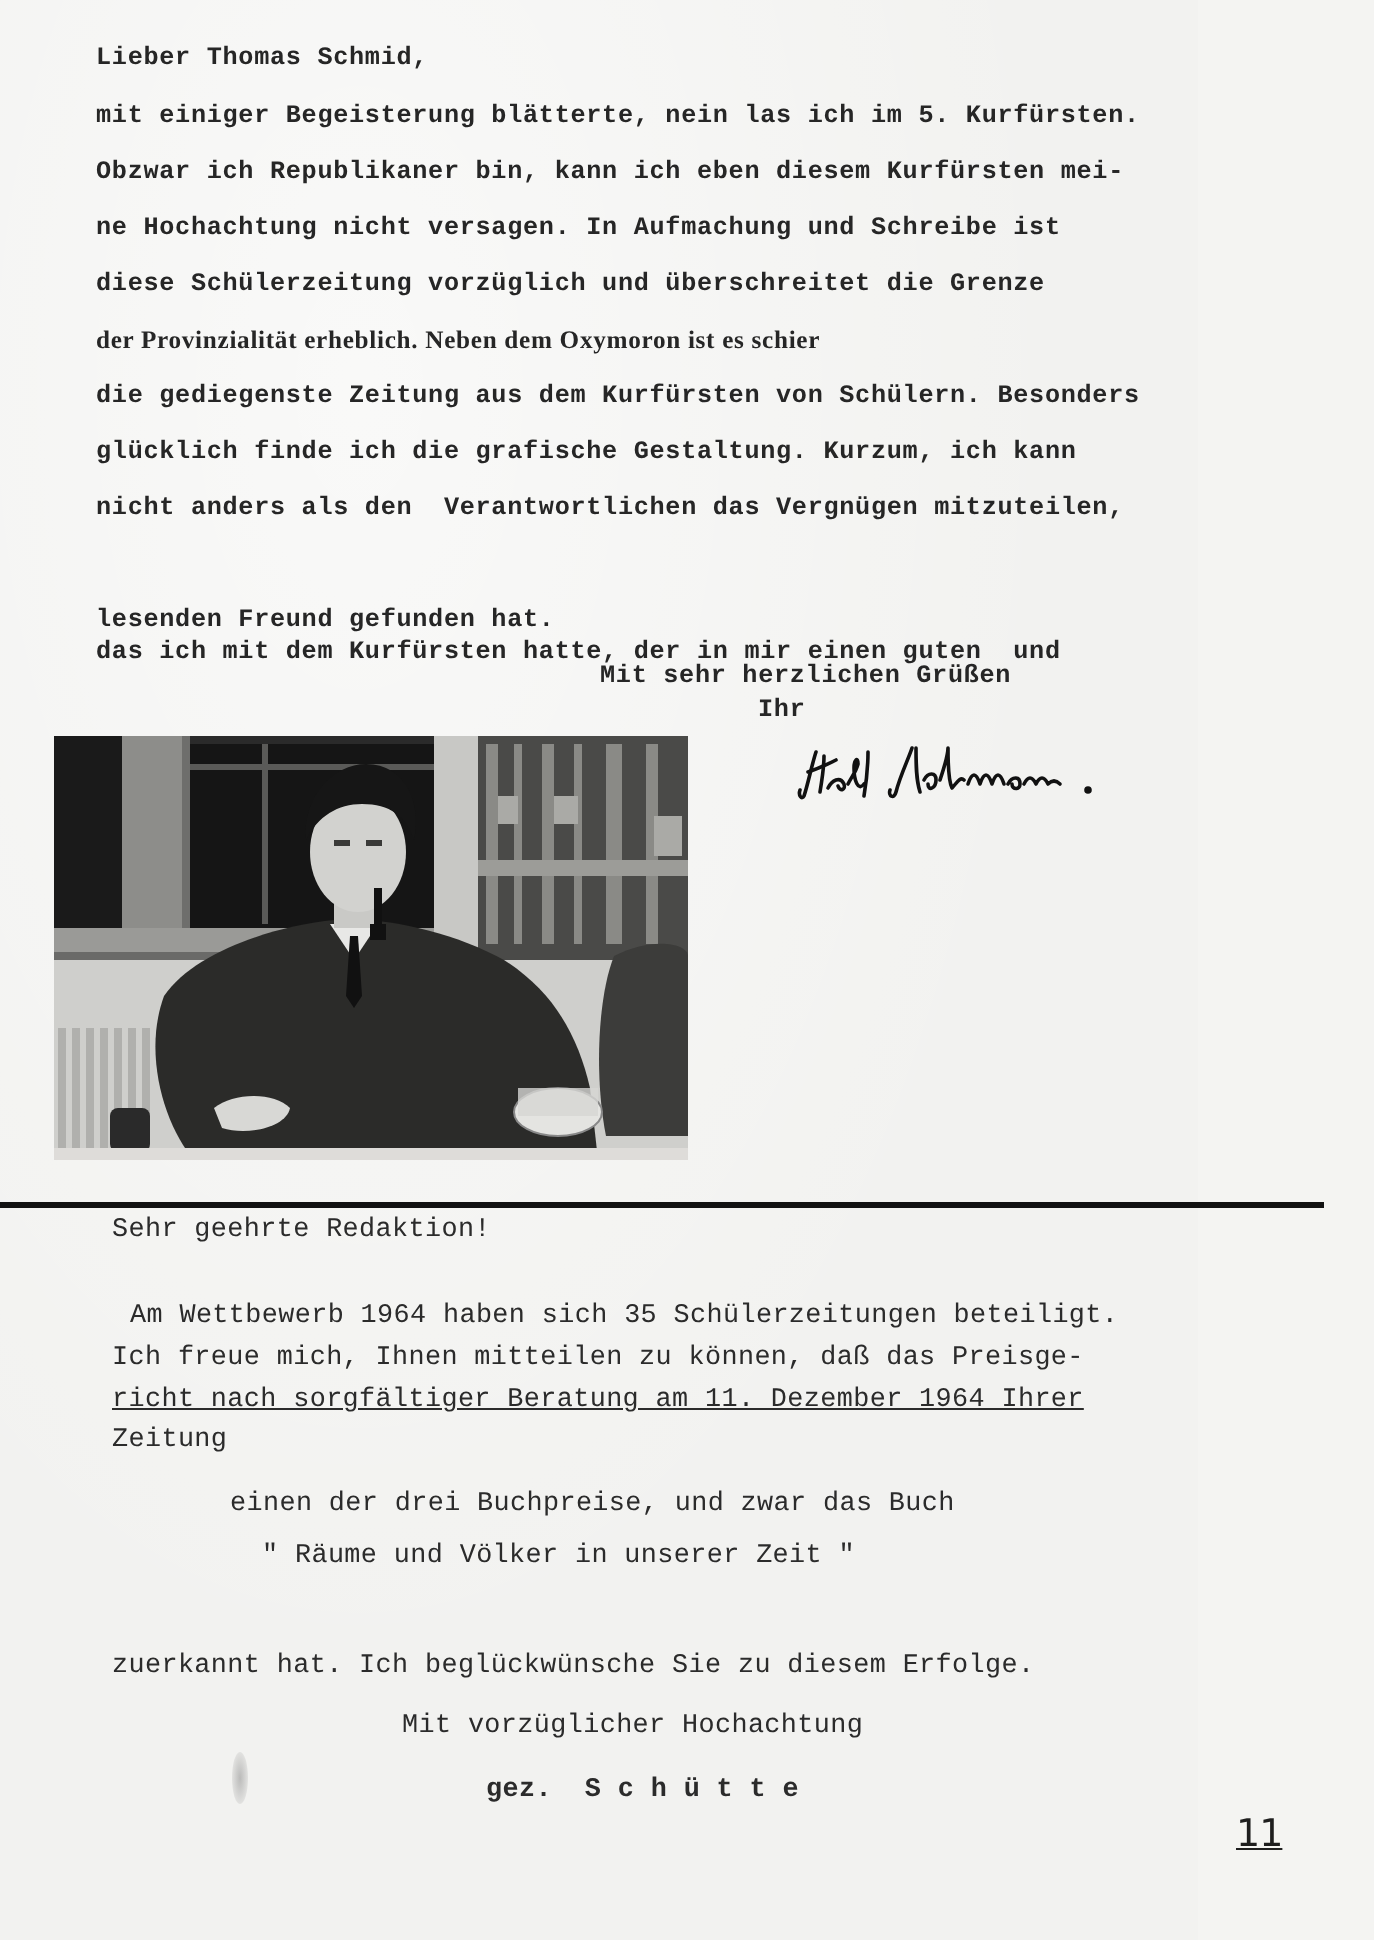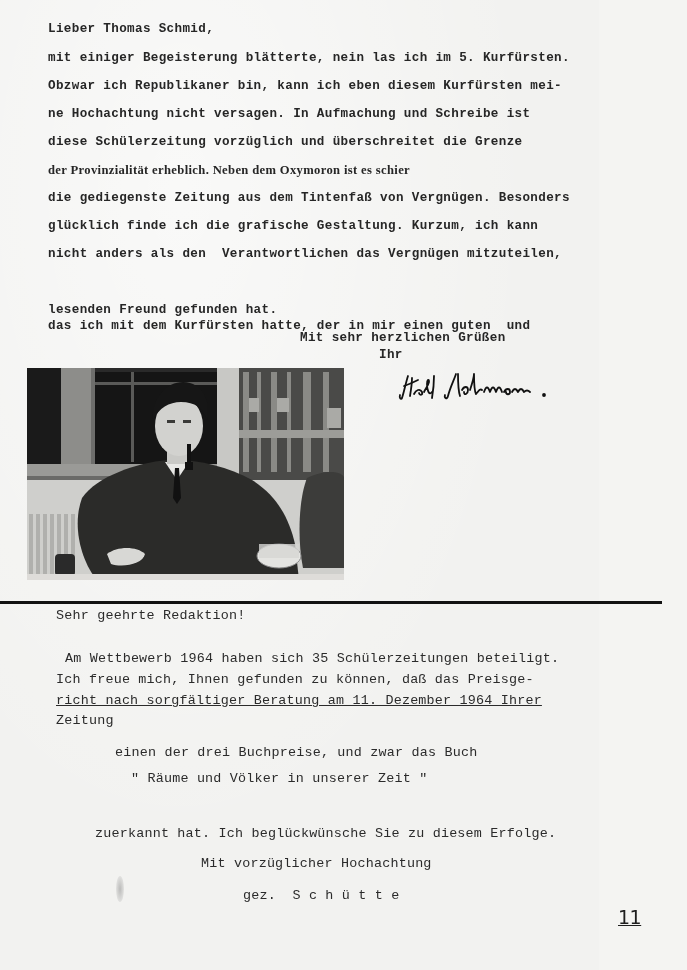--- a/index.html
+++ b/index.html
@@ -98,21 +98,21 @@
 
 <div class="page">
 
   <div class="letter1">
     <div class="line" style="top:22px;">Lieber Thomas Schmid,</div>
     <div class="line" style="top:51px;">mit einiger Begeisterung blätterte, nein las ich im 5. Kurfürsten.</div>
     <div class="line" style="top:79px;">Obzwar ich Republikaner bin, kann ich eben diesem Kurfürsten mei-</div>
     <div class="line" style="top:107px;">ne Hochachtung nicht versagen. In Aufmachung und Schreibe ist</div>
     <div class="line" style="top:135px;">diese Schülerzeitung vorzüglich und überschreitet die Grenze</div>
     <div class="line" style="top:163px;font-family:Liberation Serif, serif;">der Provinzialität erheblich. Neben dem Oxymoron ist es schier</div>
-    <div class="line" style="top:191px;">die gediegenste Zeitung aus dem Tintenfaß von Vergnügen. Besonders</div>
+    <div class="line" style="top:191px;">die gediegenste Zeitung aus dem Kurfürsten von Schülern. Besonders</div>
     <div class="line" style="top:219px;">glücklich finde ich die grafische Gestaltung. Kurzum, ich kann</div>
     <div class="line" style="top:247px;">nicht anders als den  Verantwortlichen das Vergnügen mitzuteilen,</div>
     <div class="line" style="top:275px;margin-top:44px;">das ich mit dem Kurfürsten hatte, der in mir einen guten  und</div>
     <div class="line" style="top:303px;">lesenden Freund gefunden hat.</div>
 
     <div class="closing" style="left:300px; top:331px;">Mit sehr herzlichen Grüßen</div>
     <div class="closing" style="left:379px; top:348px;">Ihr</div>
 
     <div class="signature">
       <svg width="160" height="34" viewBox="0 0 160 34" fill="none" stroke="#111" stroke-width="1.8" stroke-linecap="round" stroke-linejoin="round">
@@ -208,26 +208,26 @@
 
       <rect x="0" y="206" width="317" height="6" fill="#dedcd9"></rect>
     </svg>
   </div>
 
   <div class="divider"></div>
 
   <div class="letter2">
     <div class="line" style="left:56px; top:608px;">Sehr geehrte Redaktion!</div>
     <div class="line" style="left:65px; top:651px;">Am Wettbewerb 1964 haben sich 35 Schülerzeitungen beteiligt.</div>
-    <div class="line" style="left:56px; top:672px;">Ich freue mich, Ihnen gefunden zu können, daß das Preisge-</div>
+    <div class="line" style="left:56px; top:672px;">Ich freue mich, Ihnen mitteilen zu können, daß das Preisge-</div>
     <div class="line" style="left:56px; top:693px;text-decoration:underline;">richt nach sorgfältiger Beratung am 11. Dezember 1964 Ihrer</div>
     <div class="line" style="left:56px; top:713px;">Zeitung</div>
     <div class="line" style="left:115px; top:745px;">einen der drei Buchpreise, und zwar das Buch</div>
     <div class="line" style="left:131px; top:771px;">" Räume und Völker in unserer Zeit "</div>
-    <div class="line" style="left:56px; top:826px;margin-left:39px;">zuerkannt hat. Ich beglückwünsche Sie zu diesem Erfolge.</div>
+    <div class="line" style="left:56px; top:826px;">zuerkannt hat. Ich beglückwünsche Sie zu diesem Erfolge.</div>
     <div class="line" style="left:201px; top:856px;">Mit vorzüglicher Hochachtung</div>
-    <div class="line" style="left:243px; top:888px;">gez.  S c h ü t t e</div>
+    <div class="line" style="left:243px; top:888px;font-weight:bold;">gez.  S c h ü t t e</div>
   </div>
 
   <div class="smudge"></div>
 
   <div class="page-number">11</div>
 </div>
 
 </body></html>

